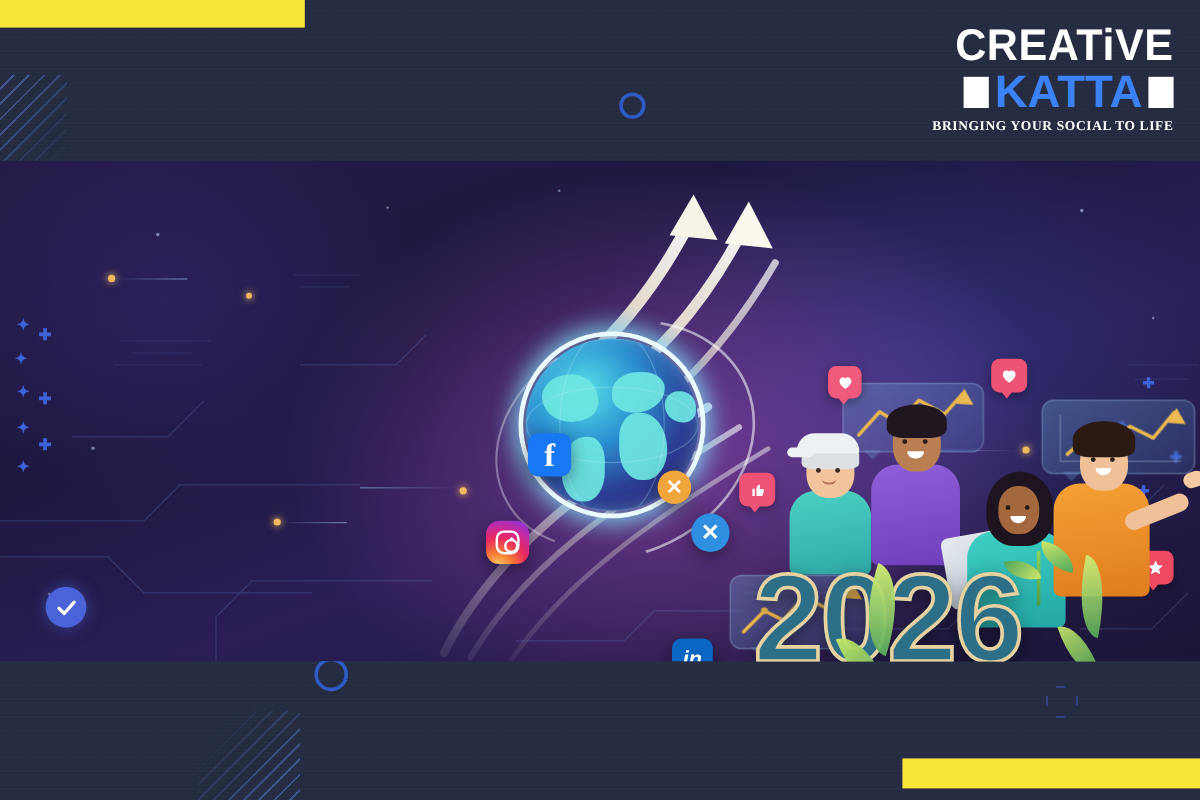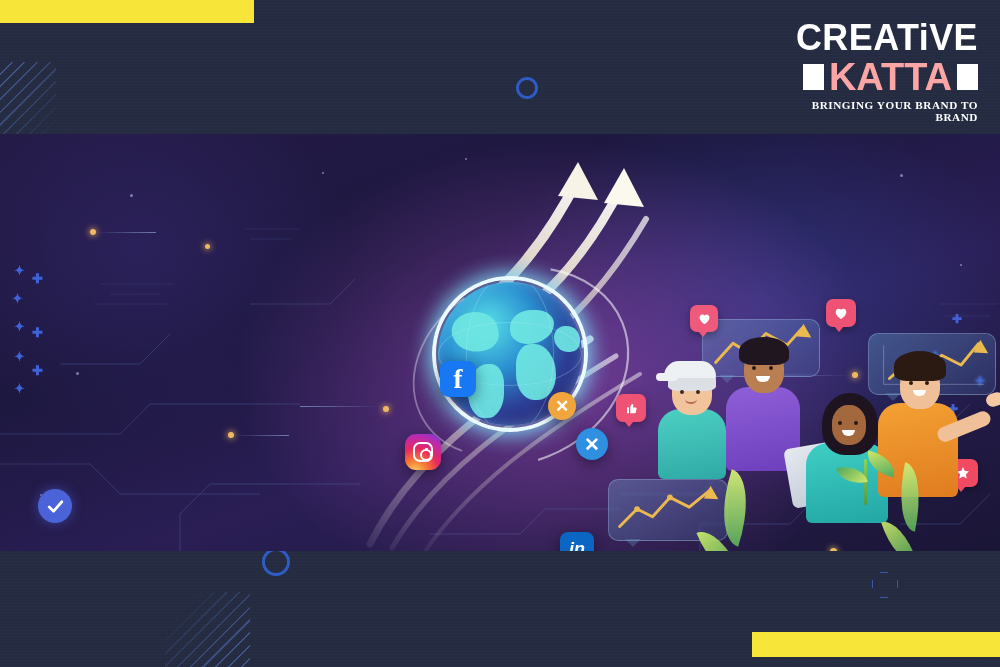--- a/index.html
+++ b/index.html
@@ -65,21 +65,21 @@
   #logo { position:absolute; right:22px; top:20px; width:210px; text-align:right; }
   #logo-line1 {
     color:#fff; font-weight:bold; font-size:37px; letter-spacing:.5px;
     line-height:.98; font-stretch:condensed; transform:scaleX(.97); transform-origin:right center;
   }
   #logo-line2-wrap {
     display:flex; align-items:center; justify-content:flex-end; gap:5px; margin-top:3px;
   }
   .logo-block { width:21px; height:26px; background:#fff; flex:none; }
   #logo-katta {
-    color:#fca5a5; font-weight:bold; font-size:38px; letter-spacing:0px;
+    color:#3b82f6; font-weight:bold; font-size:38px; letter-spacing:0px;
     line-height:.95;
   }
   #logo-tagline {
     color:#fff; font-family:"Liberation Serif", serif; font-weight:bold;
     font-size:11.2px; letter-spacing:.55px; margin-top:4px;
   }
 
   
   #panel {
     position:absolute; left:0; top:134px; width:1000px; height:417px;
@@ -236,21 +236,21 @@
   <div class="ring" id="ring-bottom"></div>
   <div id="plus-deco"></div>
 
   <div id="logo">
     <div id="logo-line1">CREATiVE</div>
     <div id="logo-line2-wrap">
       <span class="logo-block"></span>
       <span id="logo-katta">KATTA</span>
       <span class="logo-block"></span>
     </div>
-    <div id="logo-tagline">BRINGING YOUR BRAND TO BRAND</div>
+    <div id="logo-tagline">BRINGING YOUR SOCIAL TO LIFE</div>
   </div>
 
   <div id="panel">
 
     <svg id="circuit" viewBox="0 0 1000 417" preserveAspectRatio="none">
       <g stroke="#6f8fd8" stroke-width="1" fill="none" opacity="0.55">
         <path d="M0 300 H120 L150 270 H300"></path>
         <path d="M0 330 H90 L120 360 H260"></path>
         <path d="M180 417 V380 L210 350 H360"></path>
         <path d="M60 230 H140 L170 200"></path>
@@ -476,20 +476,21 @@
         <div style="position:absolute;left:96px;top:48px;width:18px;height:13px;background:#f5caa2;border-radius:7px;transform:rotate(-18deg);"></div>
       </div>
 
       <div style="position:absolute;left:224px;top:150px;">
         <div style="position:absolute;left:10px;top:0;width:3px;height:46px;background:linear-gradient(180deg,#8fd35a,#4d9a48);border-radius:2px;"></div>
         <span class="leaf" style="left:12px; top:-6px; width:30px; height:22px; transform:rotate(10deg);"></span>
         <span class="leaf" style="left:-16px; top:6px; width:28px; height:20px; transform:rotate(168deg);"></span>
       </div>
     </div>
 
+    <div id="year">2026</div>
     <div>
       <span class="leaf" style="position:absolute;left:720px;top:338px;width:30px;height:72px;transform:rotate(18deg);border-radius:0 100% 0 100%;background:linear-gradient(160deg,#d6ef76,#5aab5c);opacity:.95;"></span>
       <span class="leaf" style="position:absolute;left:706px;top:392px;width:26px;height:56px;transform:rotate(-22deg);border-radius:0 100% 0 100%;background:linear-gradient(160deg,#c8e96a,#4f9f55);opacity:.95;"></span>
       <span class="leaf" style="position:absolute;left:898px;top:330px;width:24px;height:66px;transform:rotate(12deg);border-radius:0 100% 0 100%;background:linear-gradient(160deg,#d6ef76,#57a85a);opacity:.92;"></span>
       <span class="leaf" style="position:absolute;left:888px;top:384px;width:22px;height:48px;transform:rotate(-18deg);border-radius:0 100% 0 100%;background:linear-gradient(160deg,#cbe96c,#4d9e54);opacity:.92;"></span>
     </div>
 
   </div>
 </div>
 

